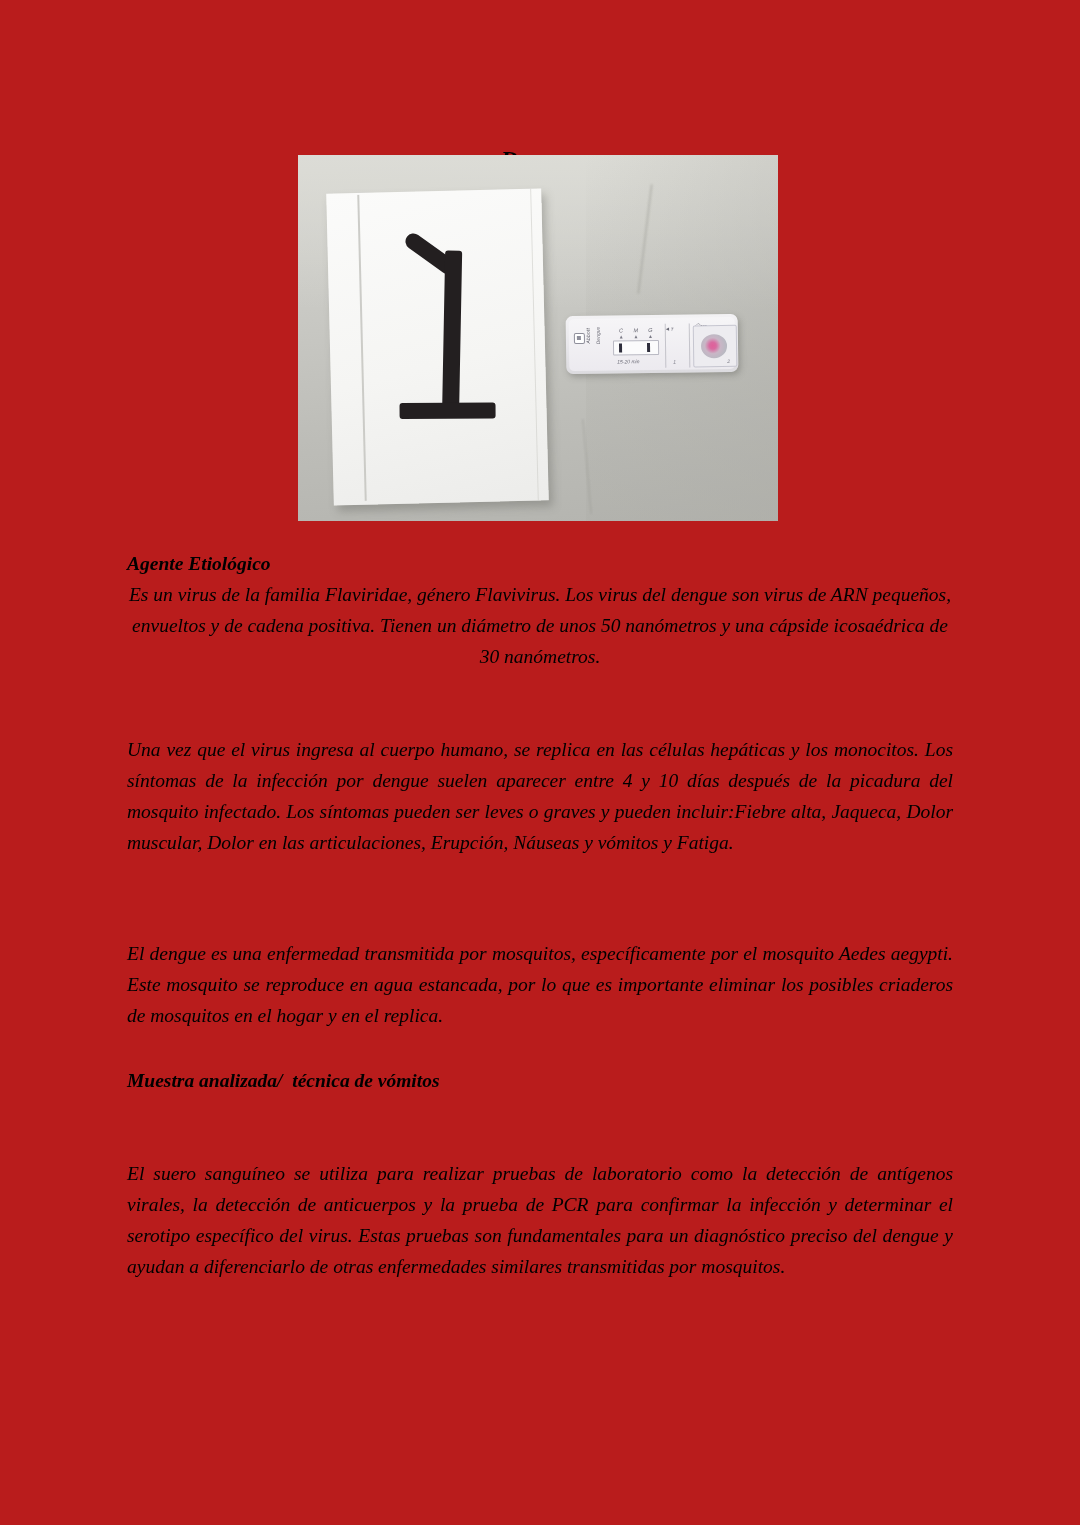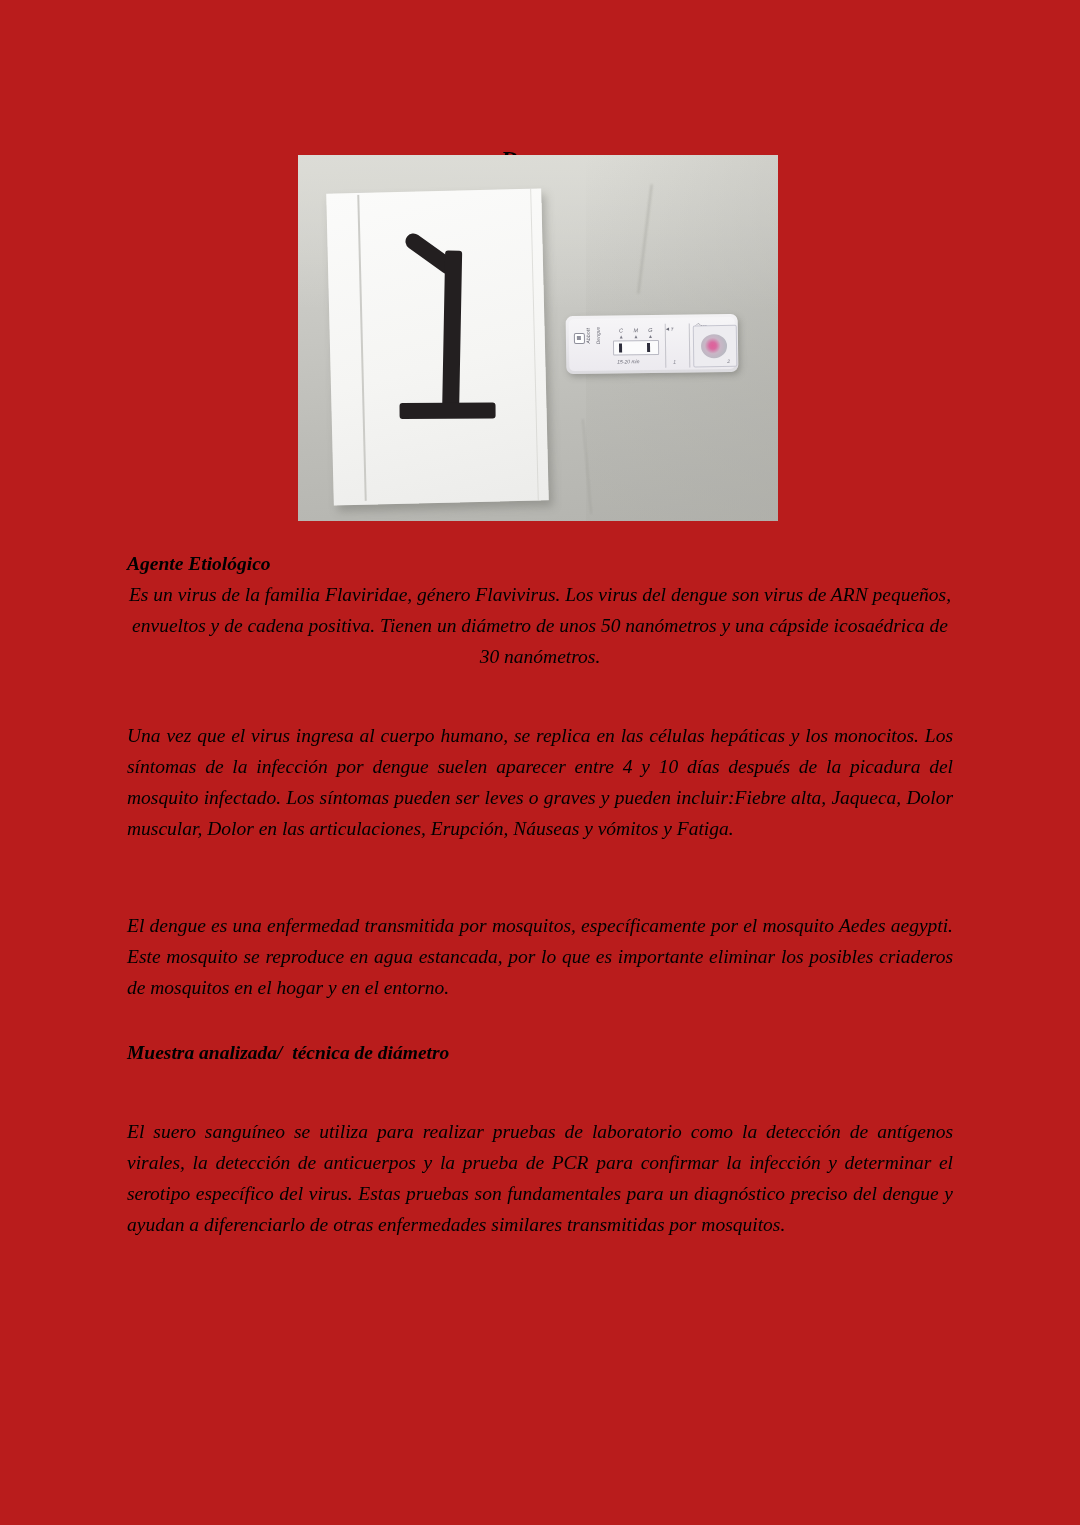--- a/index.html
+++ b/index.html
@@ -343,20 +343,21 @@
   p.body-par {
     margin: 0;
     font-size: 19.5px;
     line-height: 31px;
     text-align: center;
     white-space: pre-wrap;
   }
   p.justified {
     text-align: justify;
     text-justify: inter-word;
+    margin-top: 14px;
   }
   .gap-lg { height: 48px; }
   .gap-xl { height: 66px; }
   .gap-md { height: 34px; }
 </style>
 </head>
 <body>
 
 <div class="page">
 
@@ -422,24 +423,24 @@
 
     <h2 class="section-heading">Agente Etiológico</h2>
     <p class="body-par">Es un virus de la familia Flaviridae, género Flavivirus. Los virus del dengue son virus de ARN pequeños, envueltos y de cadena positiva. Tienen un diámetro de unos 50 nanómetros y una cápside icosaédrica de 30 nanómetros.</p>
 
     <div class="gap-lg"></div>
 
     <p class="body-par justified">Una vez que el virus ingresa al cuerpo humano, se replica en las células hepáticas y los monocitos. Los síntomas de la infección por dengue suelen aparecer entre 4 y 10 días después de la picadura del mosquito infectado. Los síntomas pueden ser leves o graves y pueden incluir:Fiebre alta, Jaqueca, Dolor muscular, Dolor en las articulaciones, Erupción, Náuseas y vómitos y Fatiga.</p>
 
     <div class="gap-xl"></div>
 
-    <p class="body-par justified">El dengue es una enfermedad transmitida por mosquitos, específicamente por el mosquito Aedes aegypti. Este mosquito se reproduce en agua estancada, por lo que es importante eliminar los posibles criaderos de mosquitos en el hogar y en el entorno.</p>
+    <p class="body-par justified">El dengue es una enfermedad transmitida por mosquitos, específicamente por el mosquito Aedes aegypti. Este mosquito se reproduce en agua estancada, por lo que es importante eliminar los posibles criaderos de mosquitos en el hogar y en el replica.</p>
 
     <div class="gap-md"></div>
 
-    <h2 class="section-heading">Muestra analizada/  técnica de diámetro</h2>
+    <h2 class="section-heading">Muestra analizada/  técnica de vómitos</h2>
 
     <div class="gap-lg"></div>
 
     <p class="body-par justified">El suero sanguíneo se utiliza para realizar pruebas de laboratorio como la detección de antígenos virales, la detección de anticuerpos y la prueba de PCR para confirmar la infección y determinar el serotipo específico del virus. Estas pruebas son fundamentales para un diagnóstico preciso del dengue y ayudan a diferenciarlo de otras enfermedades similares transmitidas por mosquitos.</p>
 
   </div>
 </div>
 
 </body></html>

